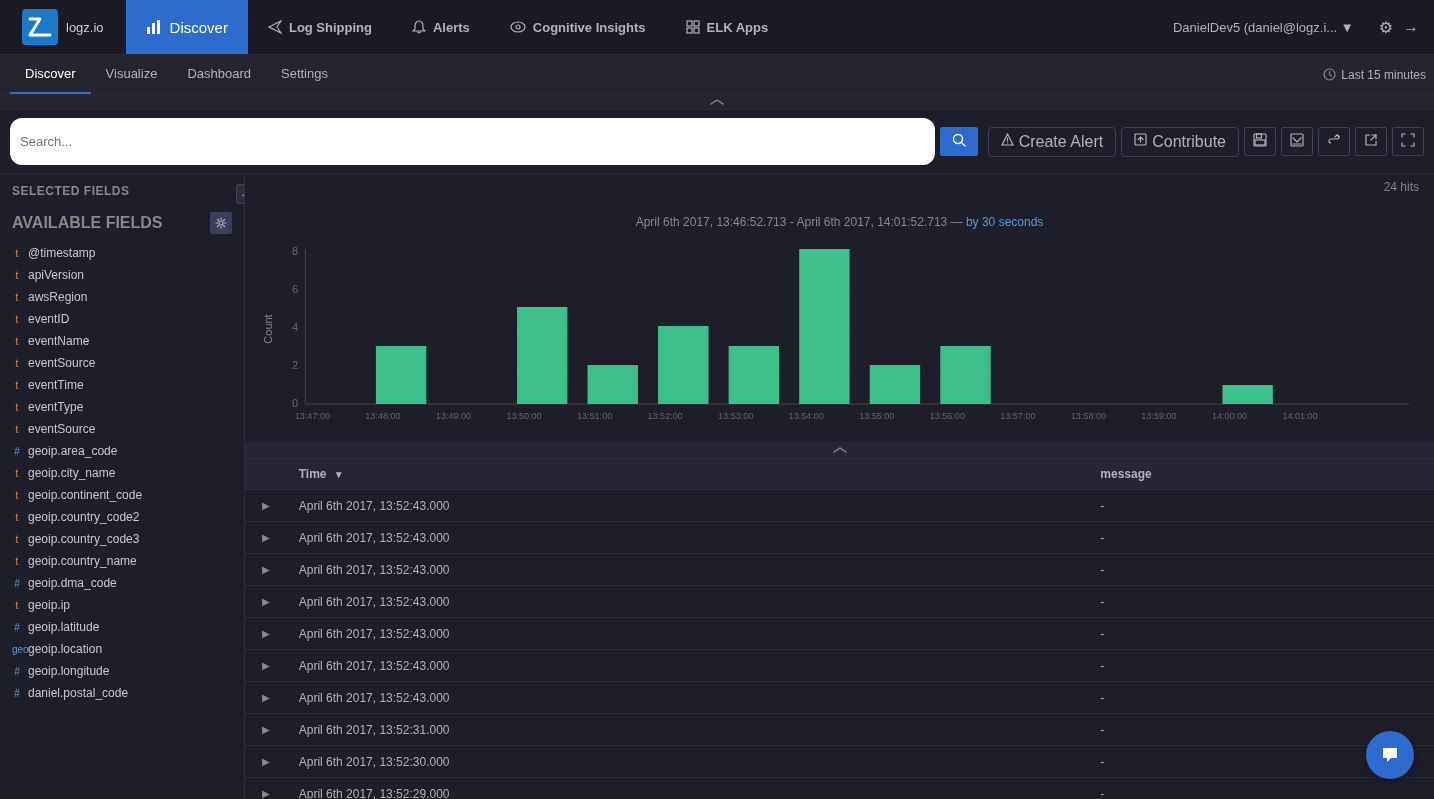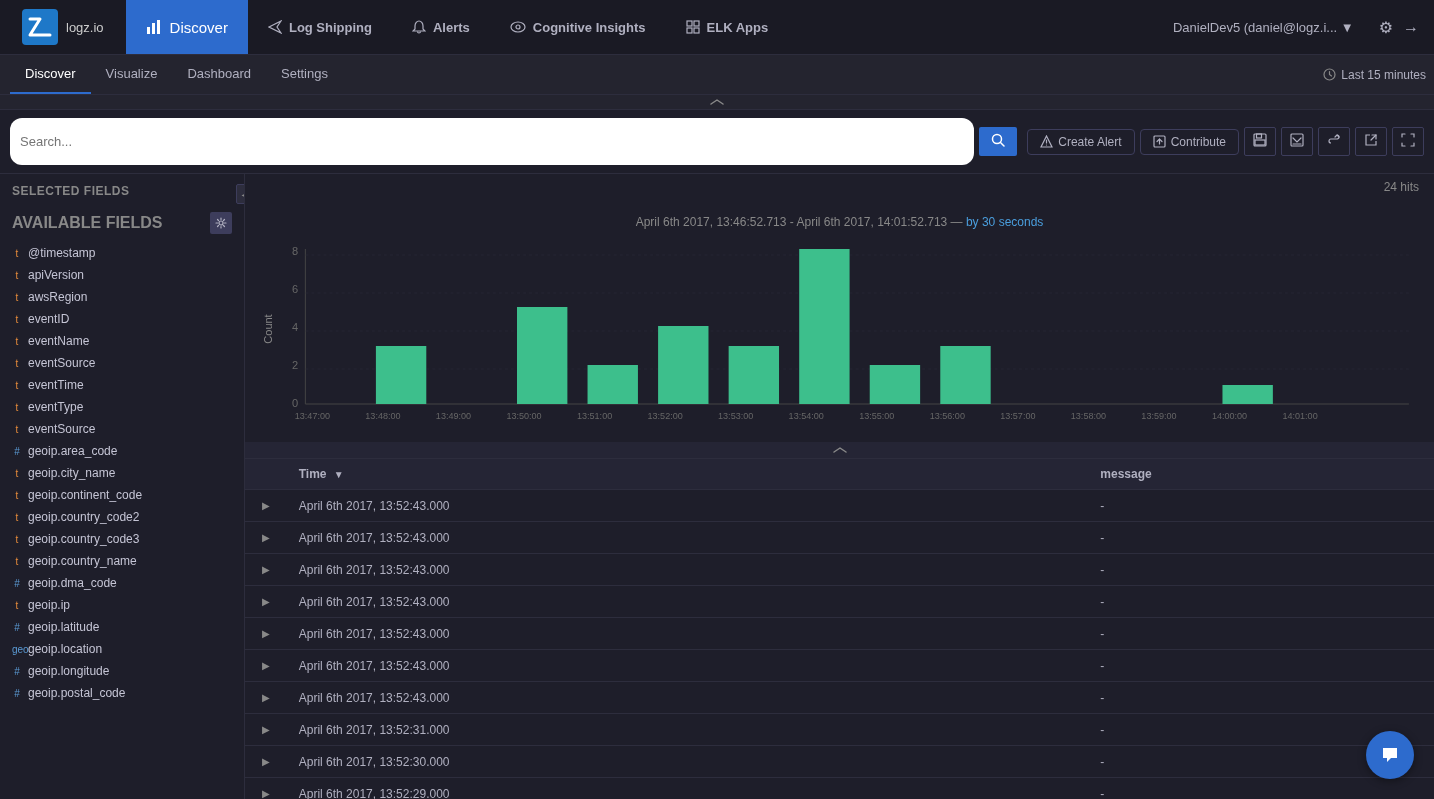--- a/index.html
+++ b/index.html
@@ -132,27 +132,26 @@
       border-radius: 2px;
     }
     .toolbar-actions {
       display: flex;
       align-items: center;
       margin-left: 10px;
       gap: 5px;
     }
     .toolbar-btn {
       display: flex;
-      align-items: center;
       background: transparent;
       border: 1px solid #3d3d5c;
       color: #b0b0c0;
       padding: 5px 12px;
       cursor: pointer;
-      font-size: 12px;
+      font-size: 16px;
       border-radius: 4px;
     }
     .toolbar-btn svg { margin-right: 5px; }
     .toolbar-icon-btn {
       background: transparent;
       border: 1px solid #3d3d5c;
       color: #b0b0c0;
       padding: 5px 8px;
       cursor: pointer;
       border-radius: 2px;
@@ -584,21 +583,21 @@
         <div class="field-item">
           <span class="field-type geo">geo</span>
           <span class="field-name">geoip.location</span>
         </div>
         <div class="field-item">
           <span class="field-type hash">#</span>
           <span class="field-name">geoip.longitude</span>
         </div>
         <div class="field-item">
           <span class="field-type hash">#</span>
-          <span class="field-name">geoip.postal_code</span>
+          <span class="field-name">daniel.postal_code</span>
         </div>
       </div>
   </div>
 
   <div class="chart-area">
 
     <div class="hits-area">
       <span>24 hits</span>
     </div>
 

